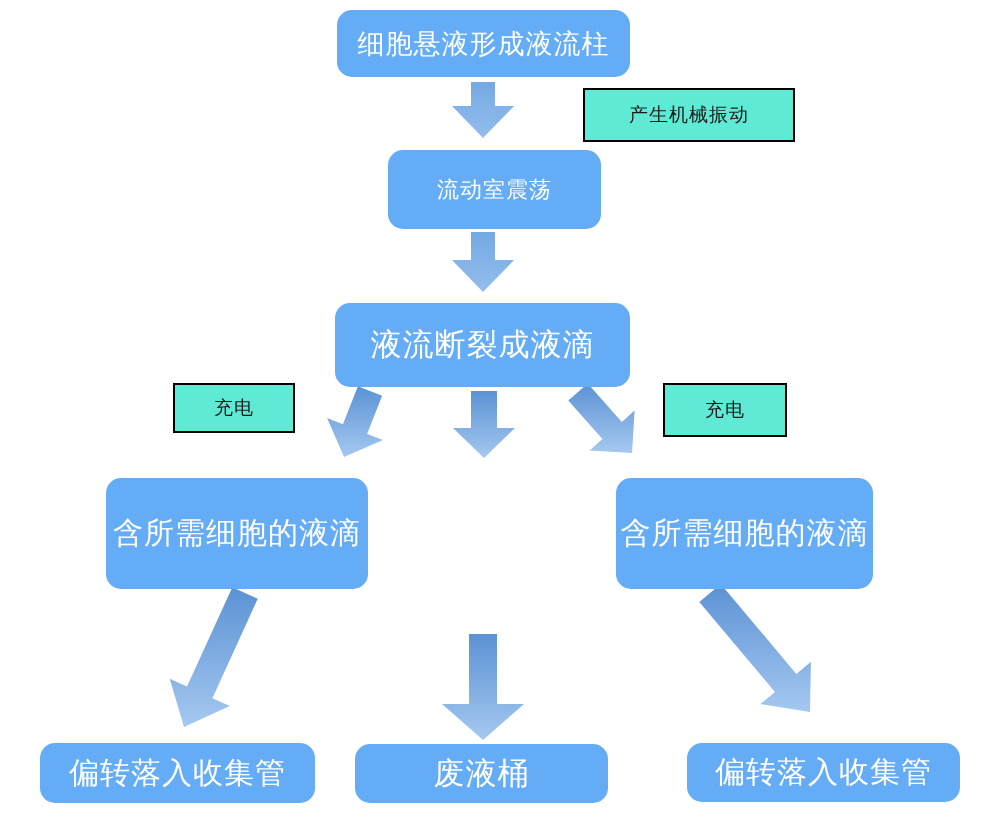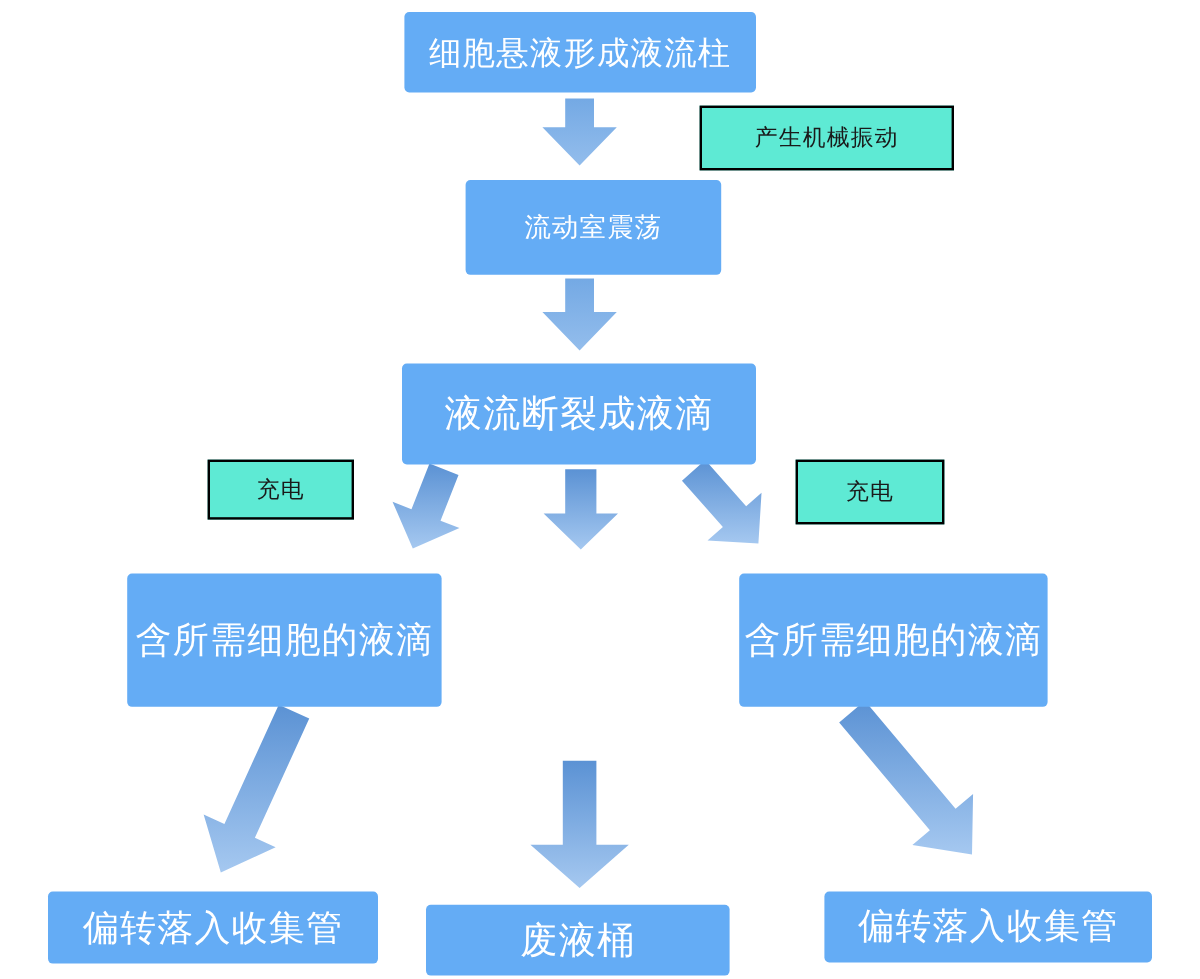--- a/index.html
+++ b/index.html
@@ -11,21 +11,21 @@
   }
   *{box-sizing:border-box;margin:0;padding:0;}
   html,body{width:1000px;height:816px;background:var(--page-bg);overflow:hidden;}
   body{font-family:"Liberation Sans","DejaVu Sans",sans-serif;}
   .canvas{position:relative;width:1000px;height:816px;background:var(--page-bg);}
   .arrow-layer{position:absolute;left:0;top:0;width:1000px;height:816px;z-index:1;}
   .node{
     position:absolute;z-index:2;
     background:var(--node-fill);
     color:var(--node-text);
-    border-radius:4px;
+    border-radius:15px;
     display:flex;align-items:center;justify-content:center;
     text-align:right;
     letter-spacing:1px;
   }
   .annotation{
     position:absolute;z-index:3;
     background:#5eead4;
     border:2px solid var(--label-border);
     color:var(--label-text);
     display:flex;align-items:center;justify-content:center;
@@ -34,21 +34,21 @@
     letter-spacing:1px;
   }
   
   .pos-cell-suspension{left:337px;top:10px;width:293px;height:67px;font-size:27px;}
   .pos-flow-chamber{left:388px;top:150px;width:213px;height:79px;font-size:22px;}
   .pos-stream-breakup{left:335px;top:303px;width:295px;height:84px;font-size:31px;}
   .pos-desired-left{left:106px;top:478px;width:262px;height:111px;font-size:30px;}
   .pos-blank-middle{left:403px;top:518px;width:157px;height:114px;font-size:29px;line-height:36px;white-space:pre-line;}
   .pos-desired-right{left:616px;top:478px;width:257px;height:111px;font-size:30px;}
   .pos-collect-left{left:40px;top:743px;width:275px;height:60px;font-size:30px;}
-  .pos-waste{left:355px;top:744px;width:253px;height:59px;font-size:31px;margin-top:10px;}
+  .pos-waste{left:355px;top:744px;width:253px;height:59px;font-size:31px;}
   .pos-collect-right{left:687px;top:743px;width:273px;height:59px;font-size:30px;}
   
   .pos-vibration{left:583px;top:88px;width:212px;height:54px;}
   .pos-charge-left{left:173px;top:383px;width:122px;height:50px;}
   .pos-no-charge{left:423px;top:463px;width:124px;height:42px;}
   .pos-charge-right{left:663px;top:383px;width:124px;height:54px;}
   .grad-short-1{stop-color:#74a9e4;}
   .grad-short-2{stop-color:#93bdec;}
   .grad-long-1{stop-color:#5b92d4;}
   .grad-long-2{stop-color:#a5c8f0;}

